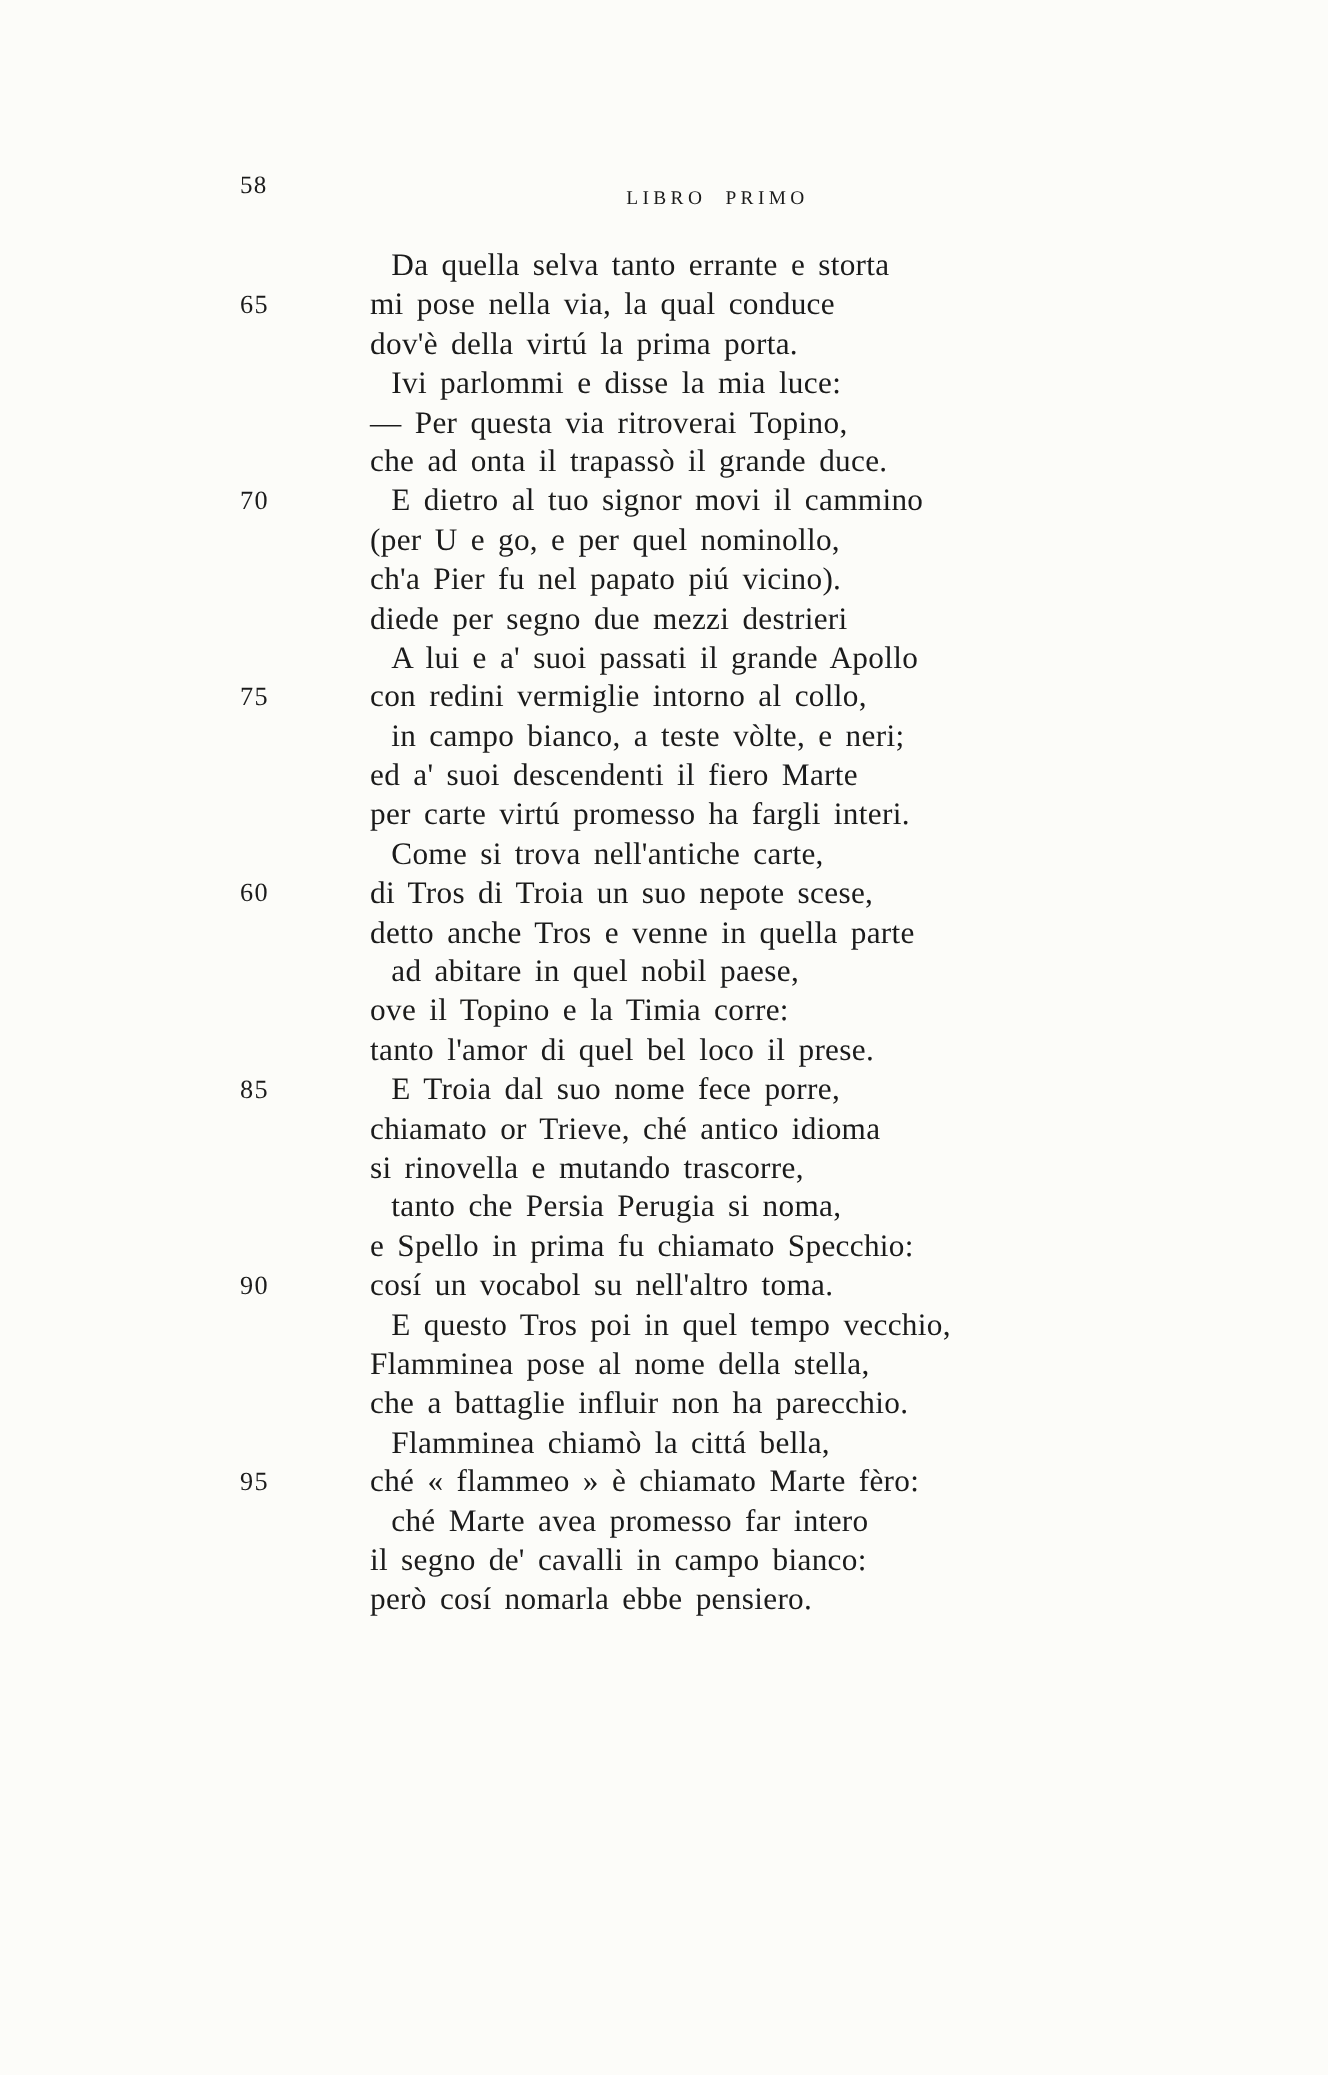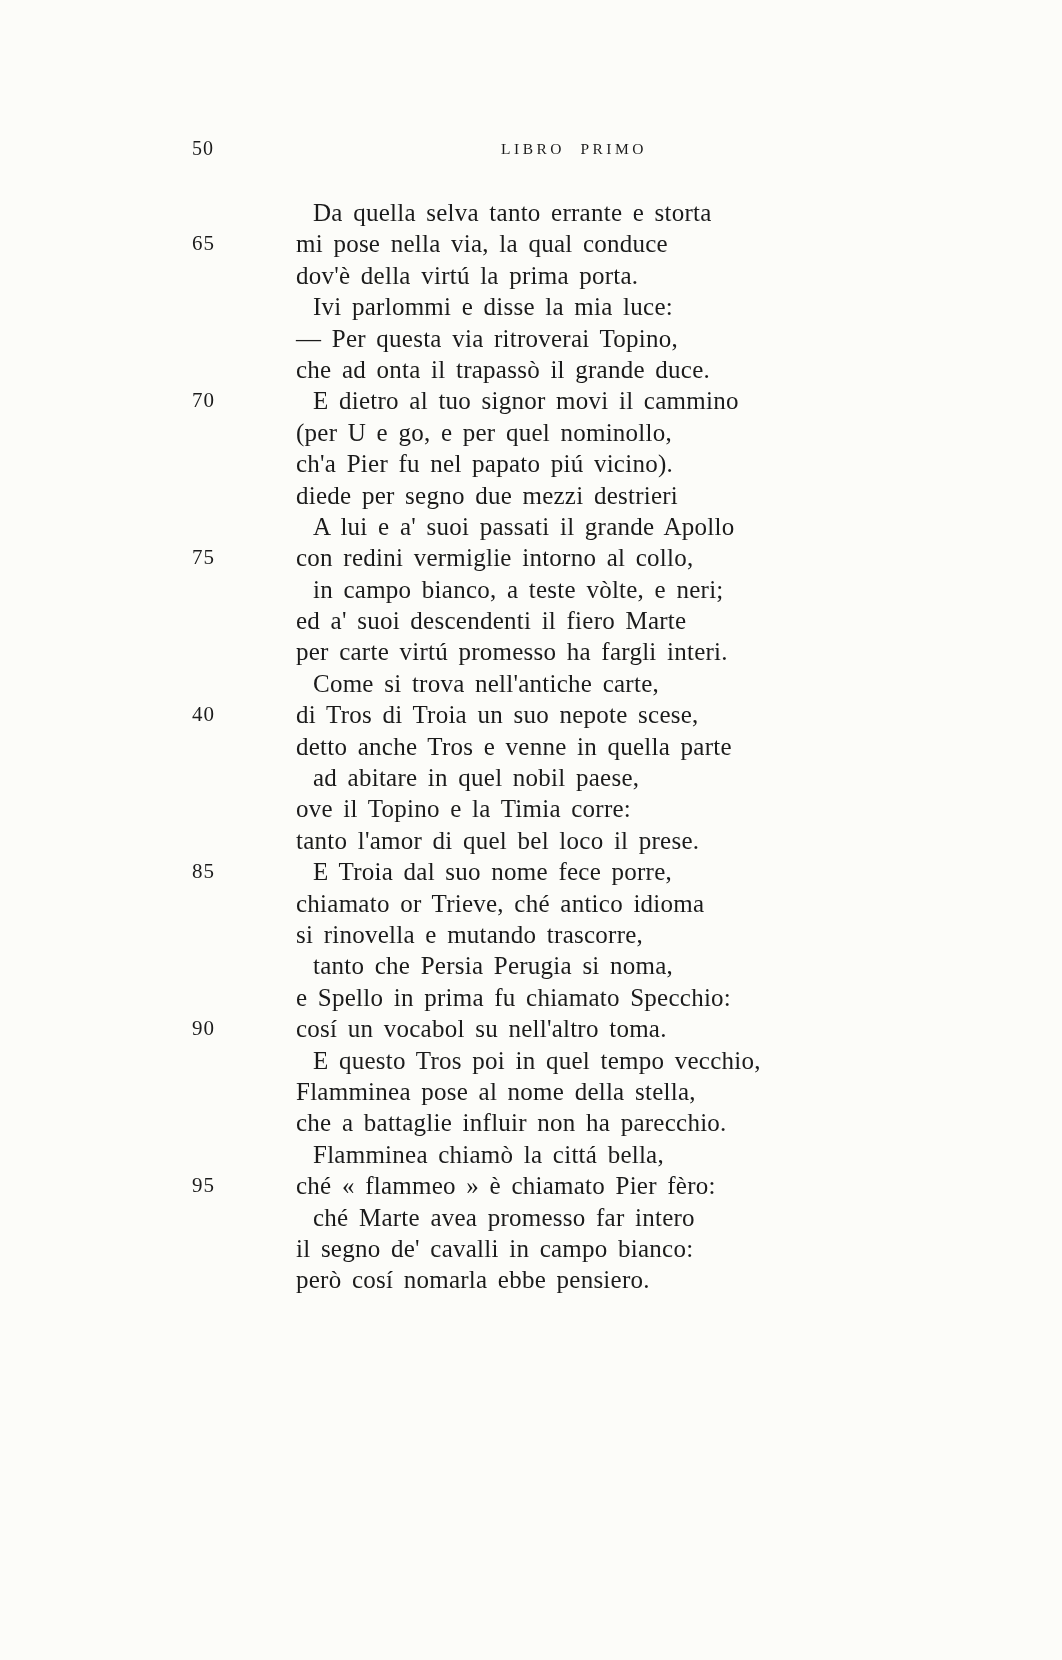--- a/index.html
+++ b/index.html
@@ -27,21 +27,21 @@
     position: absolute;
     left: 192px;
     top: 0;
     font-size: 20px;
     line-height: 24px;
     letter-spacing: 1px;
   }
   .running-title {
     position: absolute;
     left: 501px;
-    top: 2px;
+    top: 12px;
     font-size: 15.5px;
     line-height: 22px;
     letter-spacing: 3.5px;
     word-spacing: 8px;
   }
   
   .poem {
     position: absolute;
     top: 197px;
     left: 0;
@@ -74,21 +74,21 @@
   .vline.indent .txt {
     left: 313px;
   }
 </style>
 </head>
 <body>
 
 <div class="page" style="background: rgb(252, 252, 249); color: rgb(27, 27, 27);">
 
   <div class="running-head">
-    <span class="pageno">50</span>
+    <span class="pageno">58</span>
     <span class="running-title">LIBRO PRIMO</span>
   </div>
 
   <div class="poem" id="poem">
     <div class="vline indent">
       <span class="num"></span>
       <span class="txt">Da quella selva tanto errante e storta</span>
     </div>
 
     <div class="vline">
@@ -160,21 +160,21 @@
       <span class="num"></span>
       <span class="txt">per carte virtú promesso ha fargli interi.</span>
     </div>
 
     <div class="vline indent">
       <span class="num"></span>
       <span class="txt">Come si trova nell'antiche carte,</span>
     </div>
 
     <div class="vline">
-      <span class="num">40</span>
+      <span class="num">60</span>
       <span class="txt">di Tros di Troia un suo nepote scese,</span>
     </div>
 
     <div class="vline">
       <span class="num"></span>
       <span class="txt">detto anche Tros e venne in quella parte</span>
     </div>
 
     <div class="vline indent">
       <span class="num"></span>
@@ -236,21 +236,21 @@
       <span class="txt">che a battaglie influir non ha parecchio.</span>
     </div>
 
     <div class="vline indent">
       <span class="num"></span>
       <span class="txt">Flamminea chiamò la cittá bella,</span>
     </div>
 
     <div class="vline">
       <span class="num">95</span>
-      <span class="txt">ché « flammeo » è chiamato Pier fèro:</span>
+      <span class="txt">ché « flammeo » è chiamato Marte fèro:</span>
     </div>
 
 
     <div class="vline indent">
       <span class="num"></span>
       <span class="txt">ché Marte avea promesso far intero</span>
     </div>
 
     <div class="vline">
       <span class="num"></span>

